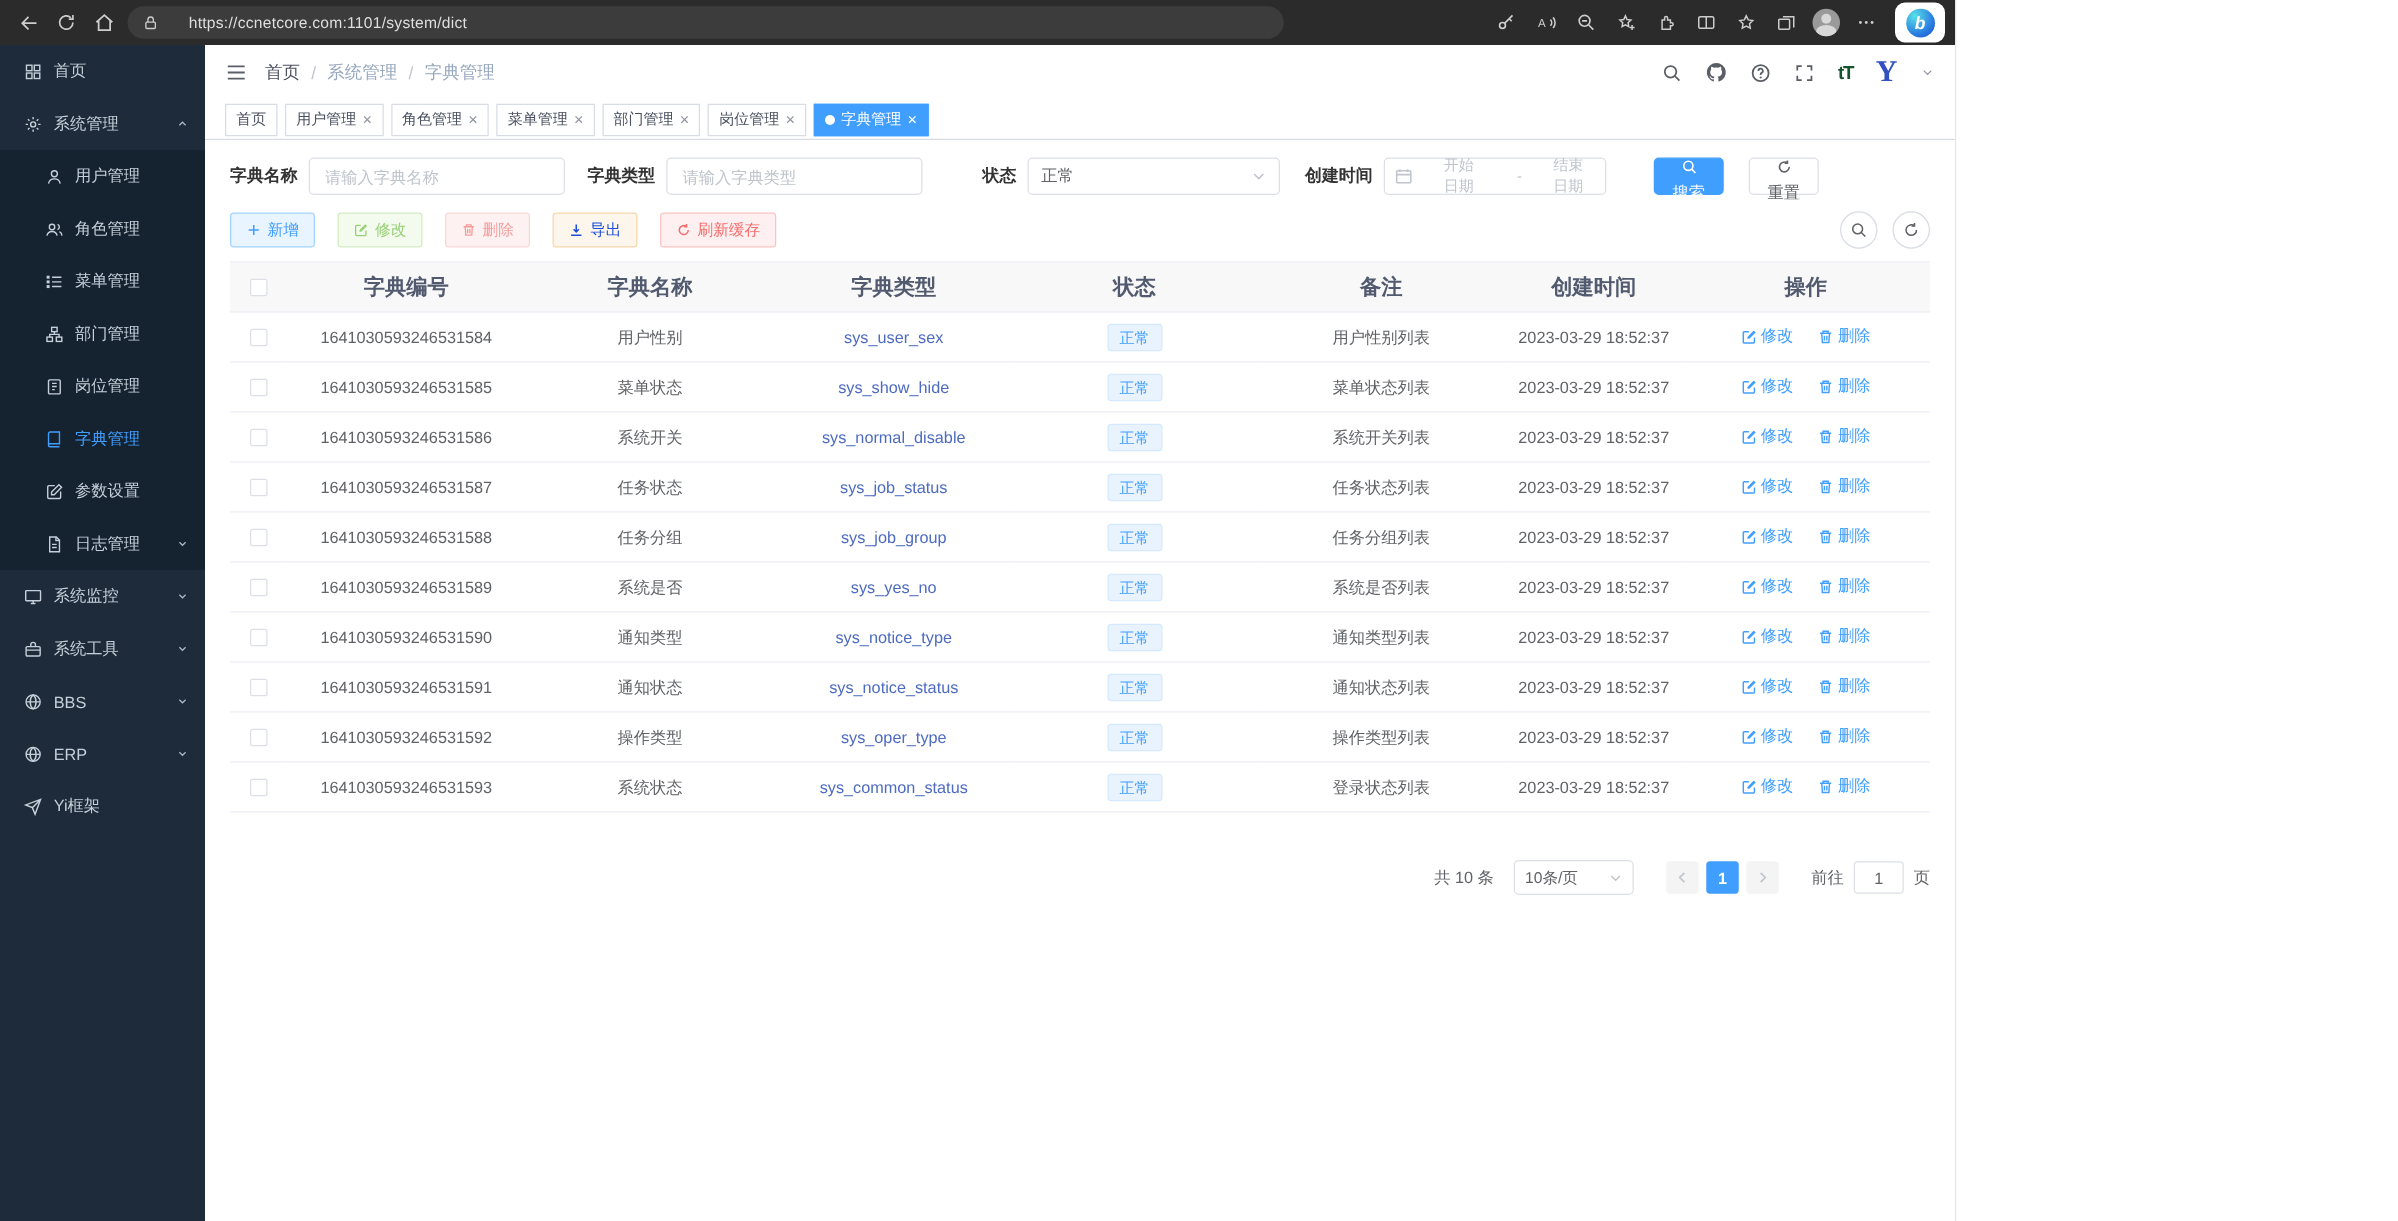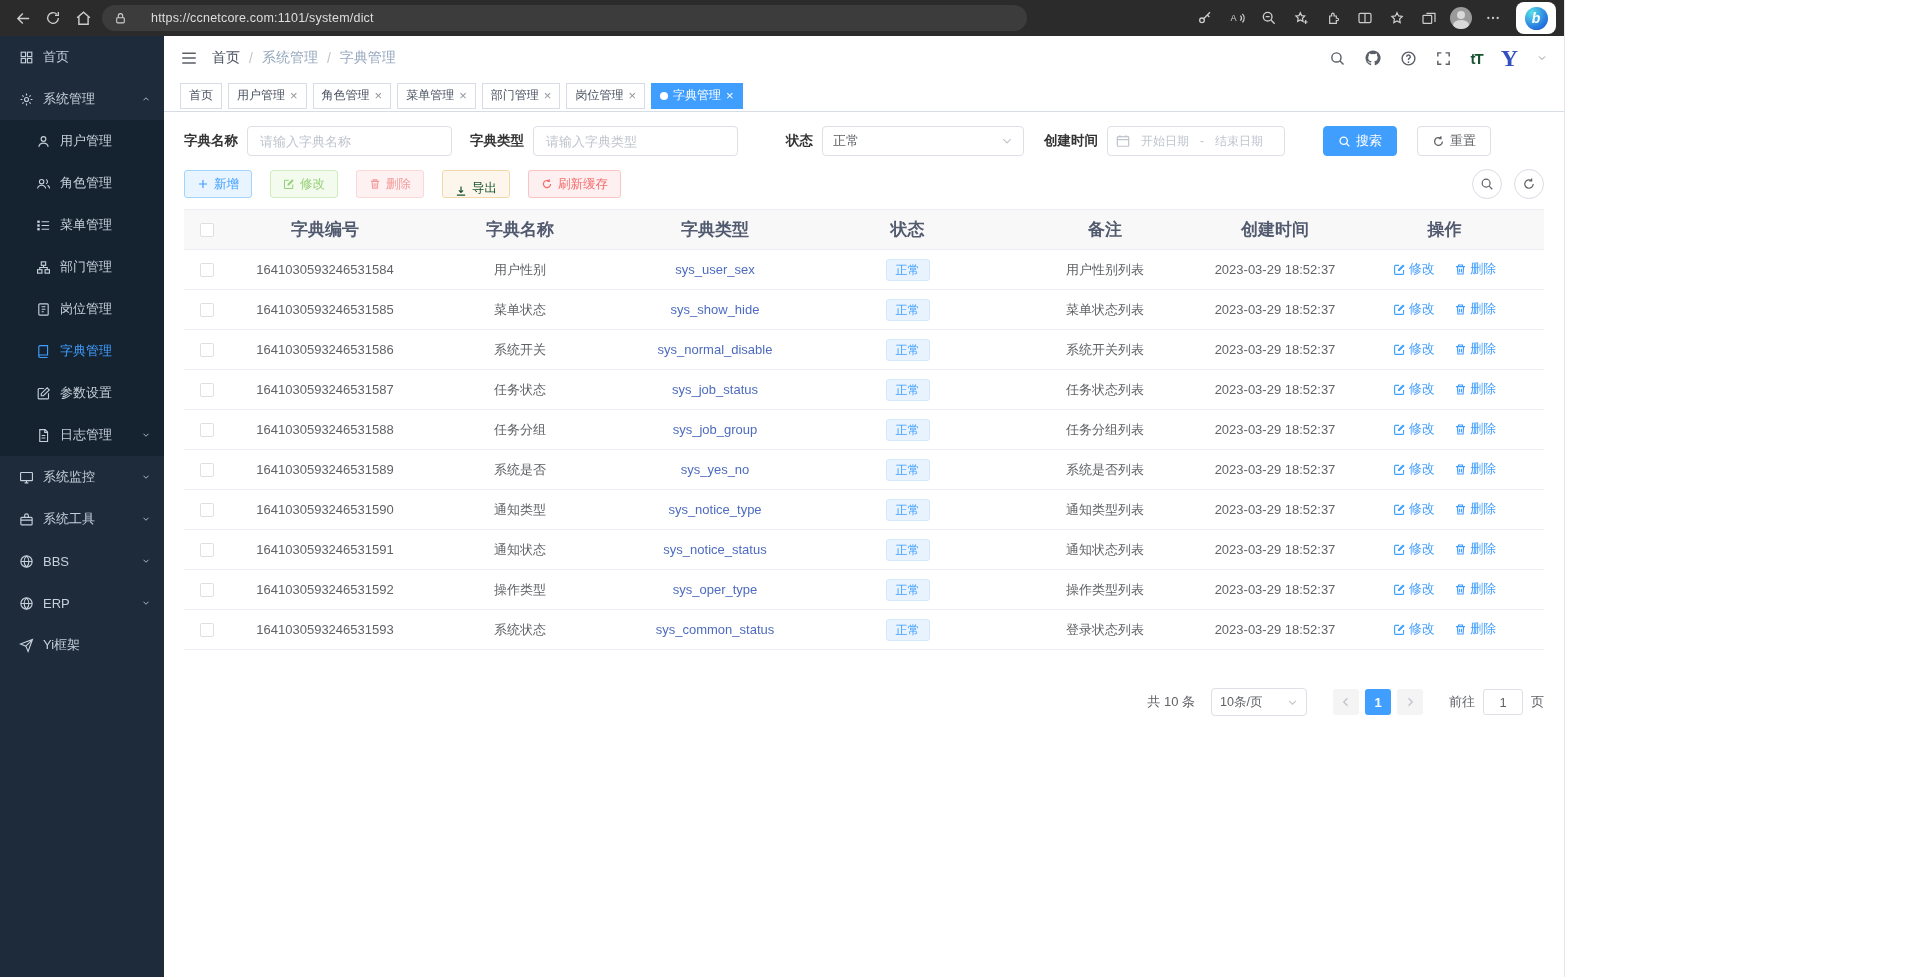--- a/index.html
+++ b/index.html
@@ -58,31 +58,31 @@
 
   
   .content { flex:1; padding:14px 20px 0; background:#fff; }
 
   .filter-row { display:flex; align-items:center; margin-bottom:13px; }
   .f-label { font-weight:bold; color:#333; font-size:13.5px; margin-right:9px; white-space:nowrap; }
   .ml18 { margin-left:18px; } .ml48 { margin-left:48px; } .ml20 { margin-left:20px; }
   .f-input { width:205px; height:30px; border:1px solid #dcdfe6; border-radius:4px; padding:0 12px; font-size:13px; color:#606266; outline:none; font-family:inherit; background:#fff; }
   .f-input::placeholder { color:#bfc4cd; }
   .f-select { width:202px; height:30px; border:1px solid #dcdfe6; border-radius:4px; display:flex; align-items:center; justify-content:space-between; padding:0 10px; color:#606266; font-size:13px; background:#fff; cursor:pointer; }
-  .date-range { width:178px; height:30px; border:1px solid #dcdfe6; border-radius:4px; display:flex; align-items:center; gap:11px; padding:0 8px; color:#bfc4cd; font-size:12px; background:#fff; cursor:pointer; }
-  .btn { height:30px; border-radius:4px; display:inline-flex; align-items:center; gap:5px; font-size:13px; padding:0 14px; border:1px solid transparent; cursor:pointer; font-family:inherit; white-space:nowrap; }
+  .date-range { width:178px; height:30px; border:1px solid #dcdfe6; border-radius:4px; display:flex; align-items:center; gap:25px; padding:0 8px; color:#bfc4cd; font-size:12px; background:#fff; cursor:pointer; }
+  .btn { height:30px; border-radius:4px; display:inline-flex; align-items:center; gap:5px; font-size:13px; padding:0 14px; border:1px solid transparent; cursor:pointer; font-family:inherit; white-space:nowrap;flex-direction:column; }
   .btn-primary { background:#409eff; color:#fff; border-color:#409eff; margin-left:38px; }
   .btn-default { background:#fff; color:#606266; border-color:#dcdfe6; margin-left:20px; }
 
   .toolbar-row { display:flex; align-items:center; margin-bottom:10px; }
   .tb-btn { height:28px; padding:0 12px; border-radius:3px; font-size:12.5px; display:inline-flex; align-items:center; gap:5px; margin-right:18px; border:1px solid; cursor:pointer; font-family:inherit; white-space:nowrap; background:#fff; }
   .tb-add    { background:#e8f4ff; border-color:#a3d3ff; color:#409eff; }
   .tb-edit   { background:#f3faee; border-color:#d2ecc1; color:#97d077; }
   .tb-del    { background:#fdf1f1; border-color:#fad8d8; color:#f49c9c; }
-  .tb-export { background:#fdf6ec; border-color:#f3d8a9; color:#14532d;align-items:flex-end; }
+  .tb-export { background:#fdf6ec; border-color:#f3d8a9; color:#1d4ed8; }
   .tb-cache  { background:#fef0f0; border-color:#fbc4c4; color:#f56c6c; }
   .tool-circles { margin-left:auto; display:flex; gap:12px; }
   .circle-btn { width:30px; height:30px; border-radius:50%; border:1px solid #d9dce3; background:#fff; display:flex; align-items:center; justify-content:center; color:#606266; cursor:pointer; }
 
   .data-table { width:100%; border-collapse:collapse; table-layout:fixed; }
   .data-table th { background:#f8f8f9; font-size:17px; font-weight:bold; color:#515a6e; height:40px; border-bottom:1px solid #ebeef5; border-top:1px solid #ebeef5; text-align:center; }
   .data-table td { font-size:13px; color:#606266; height:40px; border-bottom:1px solid #ebeef5; text-align:center; white-space:nowrap; overflow:hidden; }
   .checkbox { display:inline-block; width:14px; height:14px; border:1px solid #dcdfe6; border-radius:2px; background:#fff; vertical-align:middle; cursor:pointer; }
   .type-link { color:#4d6bc0; cursor:pointer; text-decoration:none; }
   .tag-normal { display:inline-block; padding:0 9px; height:22px; line-height:20px; background:#e8f3fe; border:1px solid #d4e9fd; border-radius:3px; color:#409eff; font-size:12px; }

